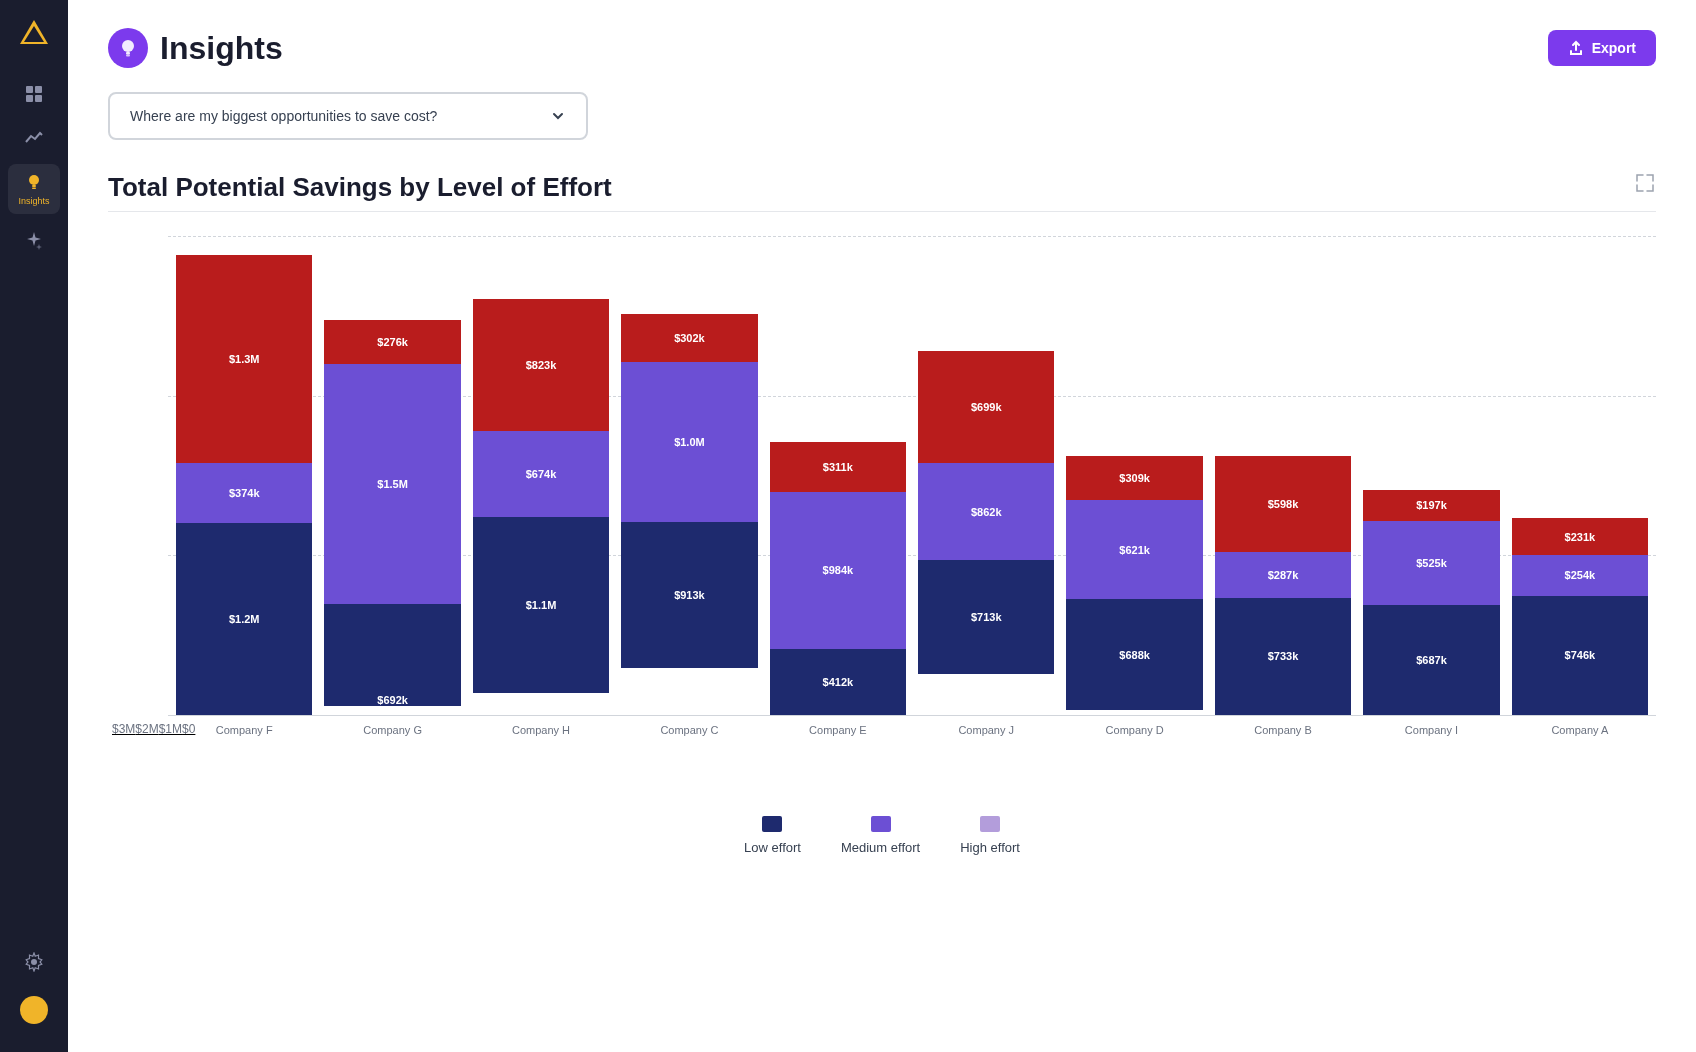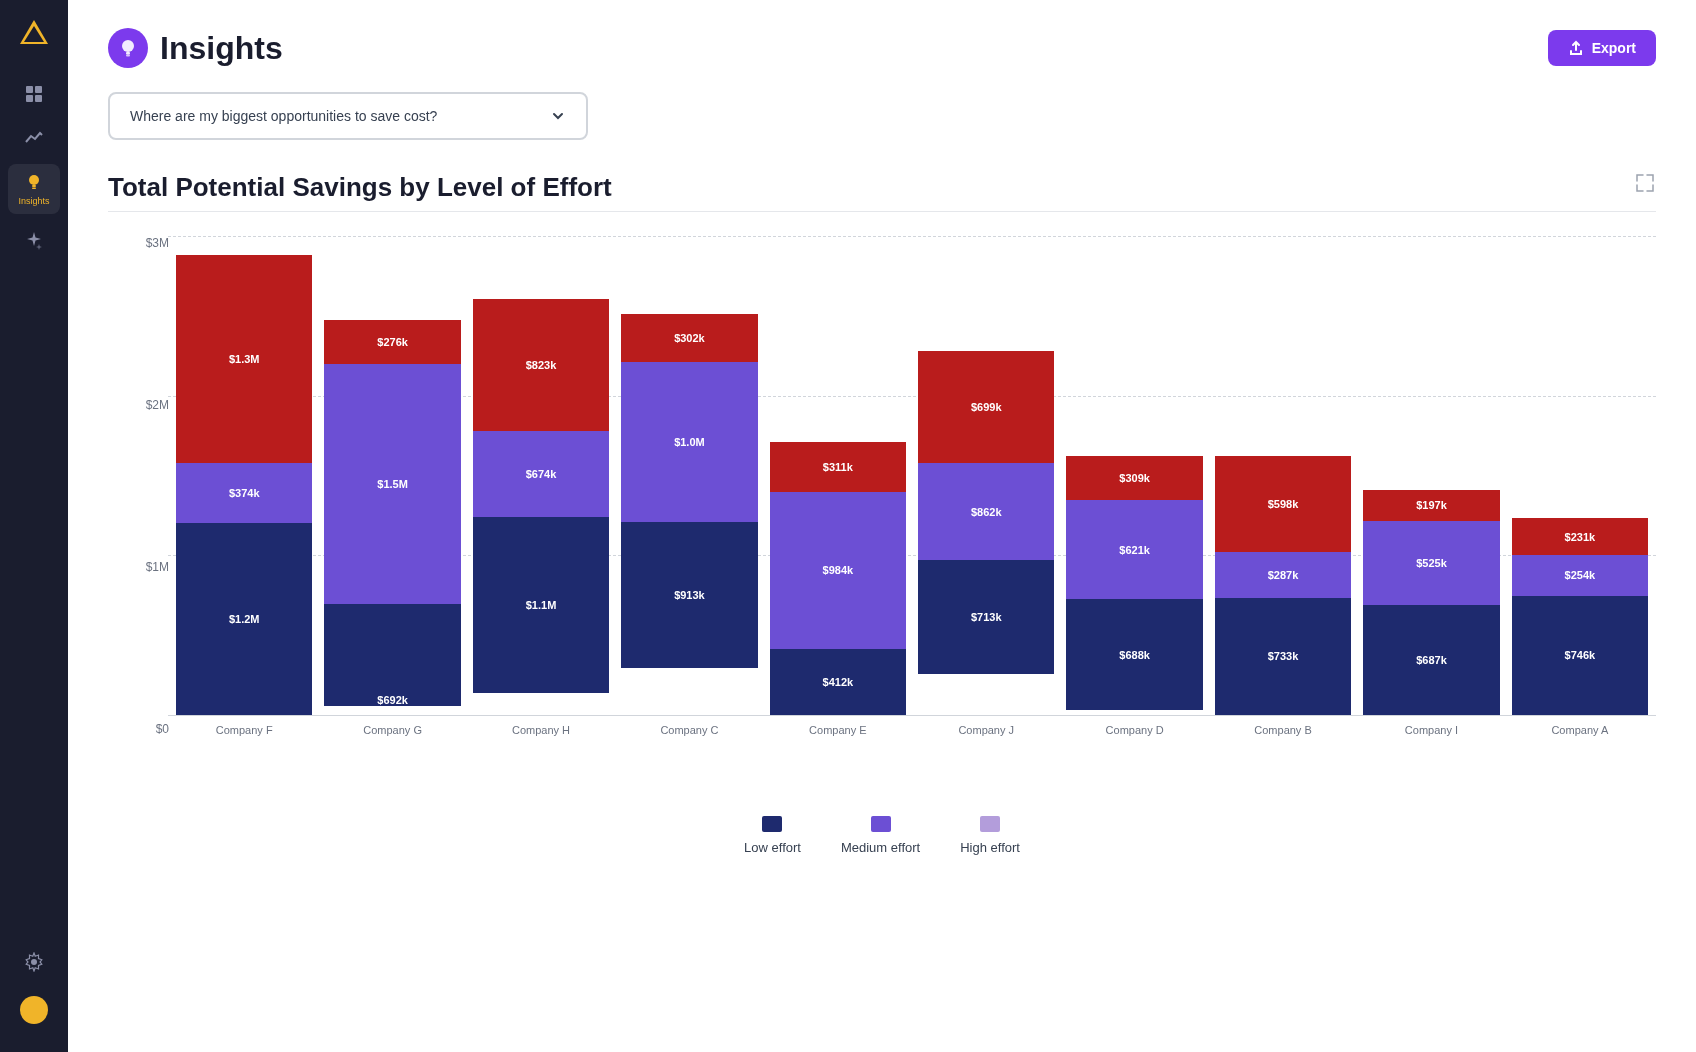--- a/index.html
+++ b/index.html
@@ -157,29 +157,30 @@
     }
 
     
     .bar-chart-wrapper {
       position: relative;
       padding-left: 60px;
       padding-bottom: 60px;
     }
     .y-axis {
       position: absolute;
-      left: 13px;
+      left: 4px;
       top: 0;
       bottom: 60px;
       width: 56px;
       display: flex;
-      flex-direction: column;
+      flex-direction: row;
       justify-content: space-between;
       align-items: flex-end;
       padding-right: 8px;
+      text-decoration: underline;
     }
     .y-label {
       font-size: 12px;
       color: #6b7280;
     }
     .chart-area {
       position: relative;
       height: 480px;
       border-bottom: 1px solid #d1d5db;
     }

